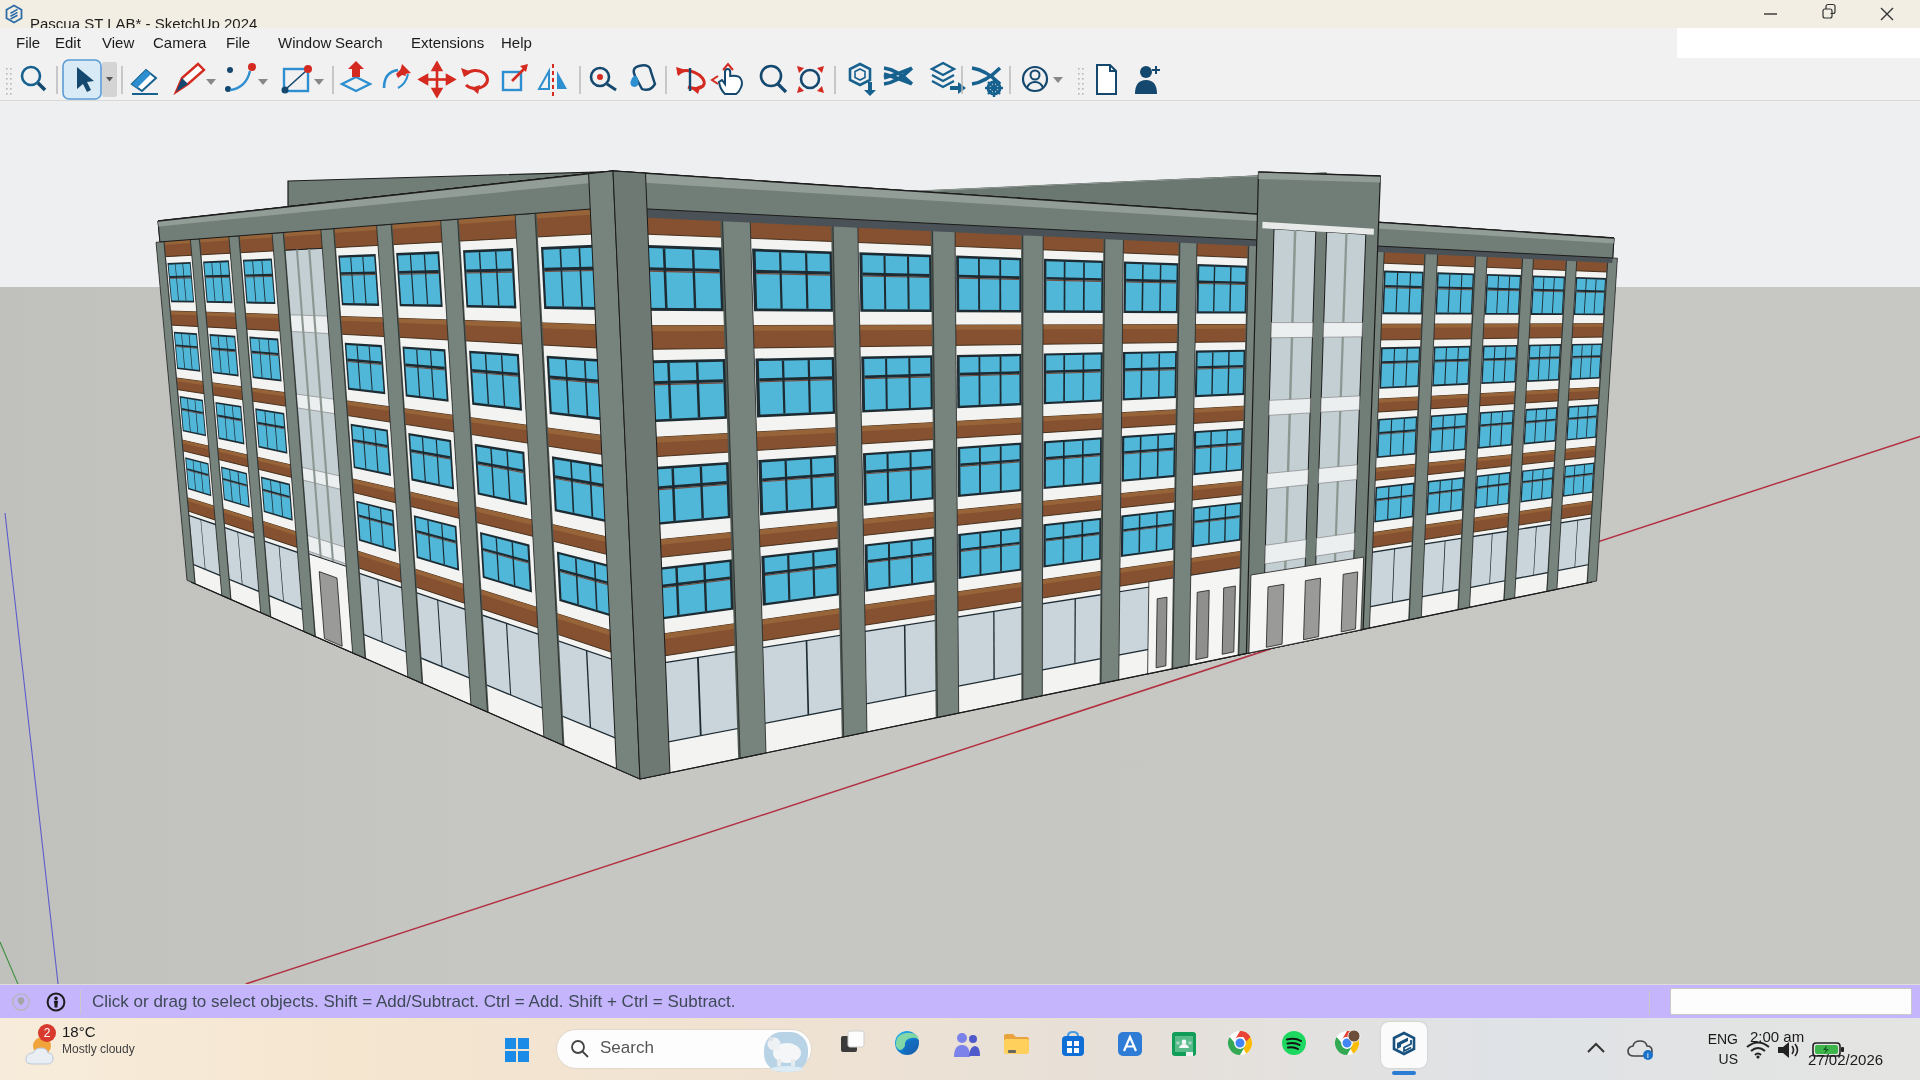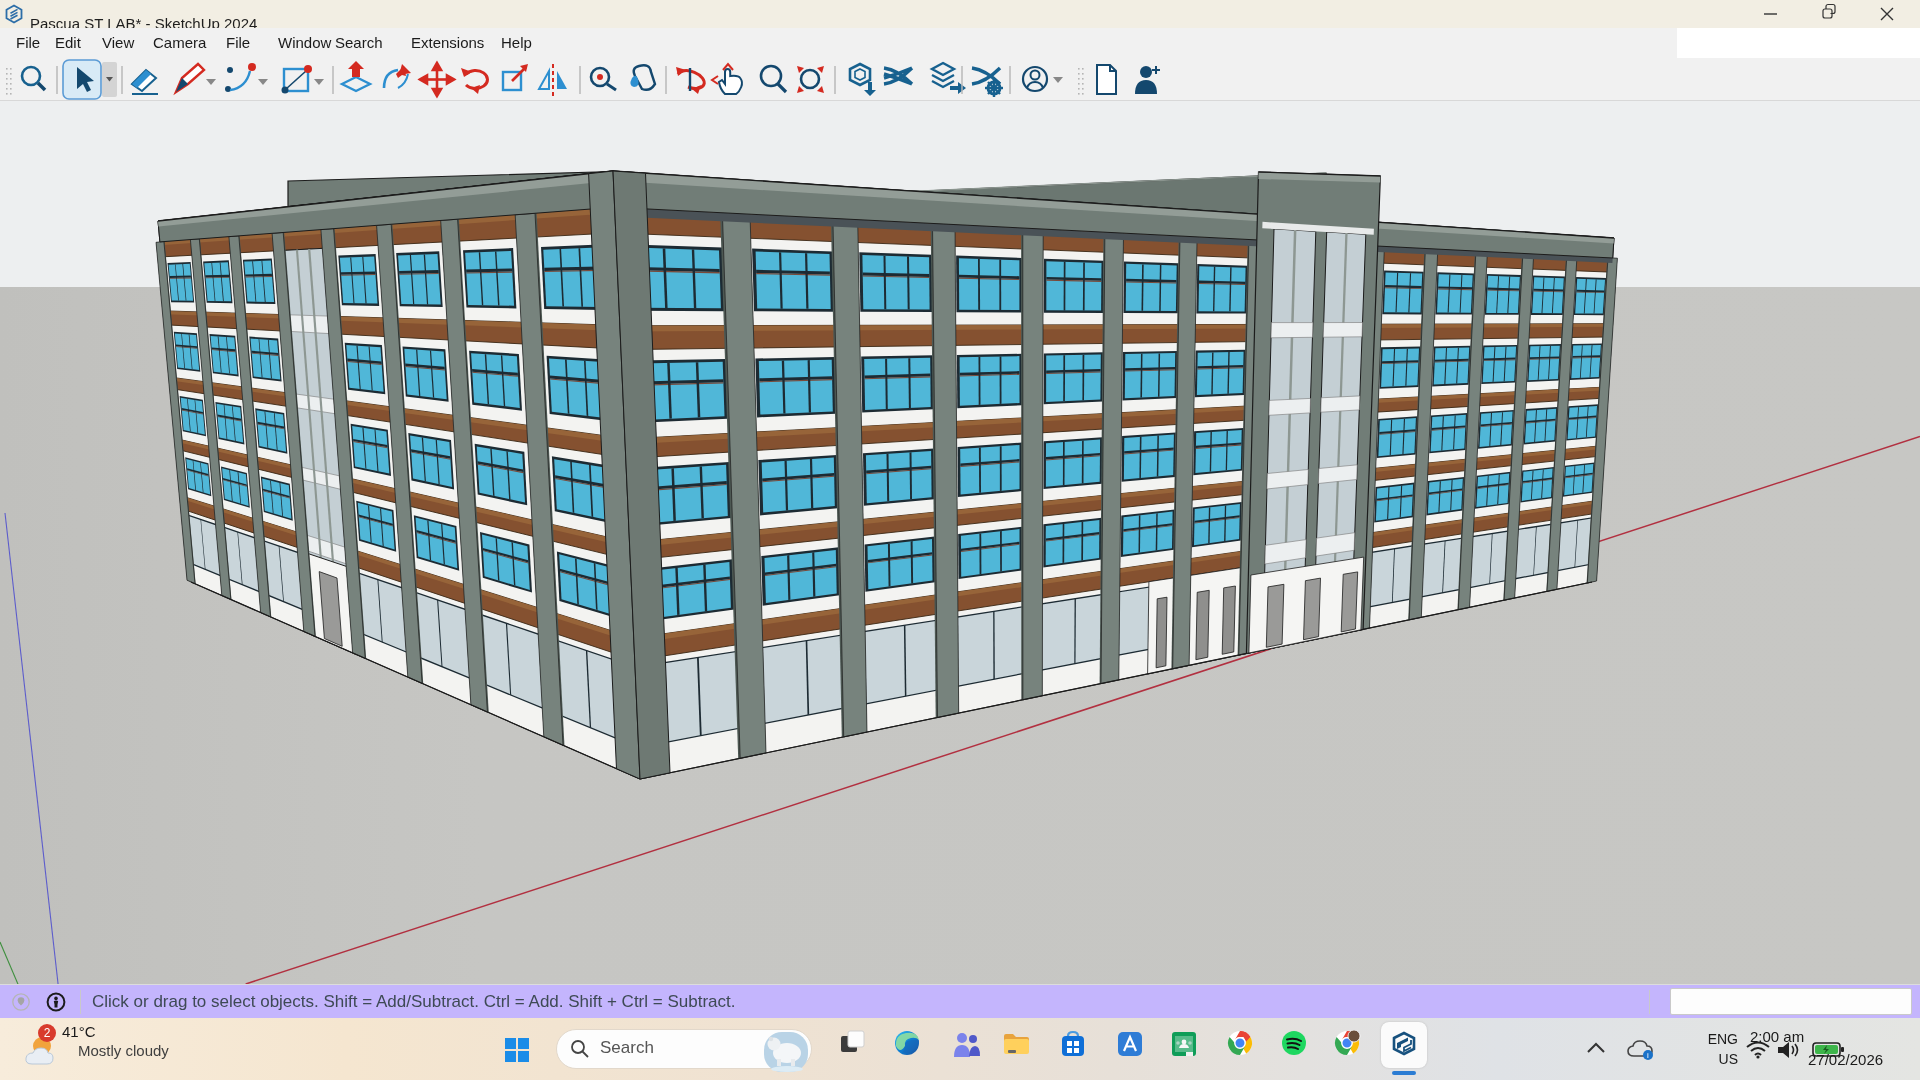--- a/index.html
+++ b/index.html
@@ -842,22 +842,22 @@
     <div style="position:absolute;left:1649px;top:5px;width:1px;height:24px;background:#c9c9c9"></div>
     <div id="measure"></div>
   </div>
 <div id="taskbar">
     <svg style="position:absolute;left:20px;top:6px" width="60" height="50">
       <circle cx="22" cy="22" r="9" fill="#f1a33c"></circle>
       <path d="M12 40 q-7 0 -6 -6 q1 -5 7 -5 q2 -5 8 -5 q6 0 7 5 q5 0 5 5 q0 6 -6 6 Z" fill="#e9eef4" stroke="#b9c8d8" stroke-width="1"></path>
       <circle cx="27" cy="9" r="9" fill="#d83b2d"></circle>
       <text x="27" y="13" font-size="12" fill="#fff" text-anchor="middle" font-family="Liberation Sans">2</text>
     </svg>
-    <div style="position:absolute;left:62px;top:5px;font-size:15px;color:#1a1a1a">41°C</div>
-    <div style="position:absolute;left:78px;top:24px;font-size:15px;color:#3f3f3f">Mostly cloudy</div>
+    <div style="position:absolute;left:62px;top:5px;font-size:15px;color:#1a1a1a">18°C</div>
+    <div style="position:absolute;left:62px;top:24px;font-size:12px;color:#3f3f3f">Mostly cloudy</div>
     <svg style="position:absolute;left:504px;top:19px" width="26" height="26">
       <rect x="1" y="1" width="11" height="11" fill="#1a8ce8"></rect>
       <rect x="14" y="1" width="11" height="11" fill="#1a8ce8"></rect>
       <rect x="1" y="14" width="11" height="11" fill="#1a8ce8"></rect>
       <rect x="14" y="14" width="11" height="11" fill="#1a8ce8"></rect>
     </svg>
     <div style="position:absolute;left:556px;top:11px;width:256px;height:40px;background:#fdfdfd;border:1px solid #e2d8cb;border-radius:20px"></div>
     <svg style="position:absolute;left:570px;top:21px" width="20" height="20">
       <circle cx="8" cy="8" r="6" fill="none" stroke="#444" stroke-width="1.8"></circle>
       <line x1="12.5" y1="12.5" x2="18" y2="18" stroke="#444" stroke-width="1.8"></line>

